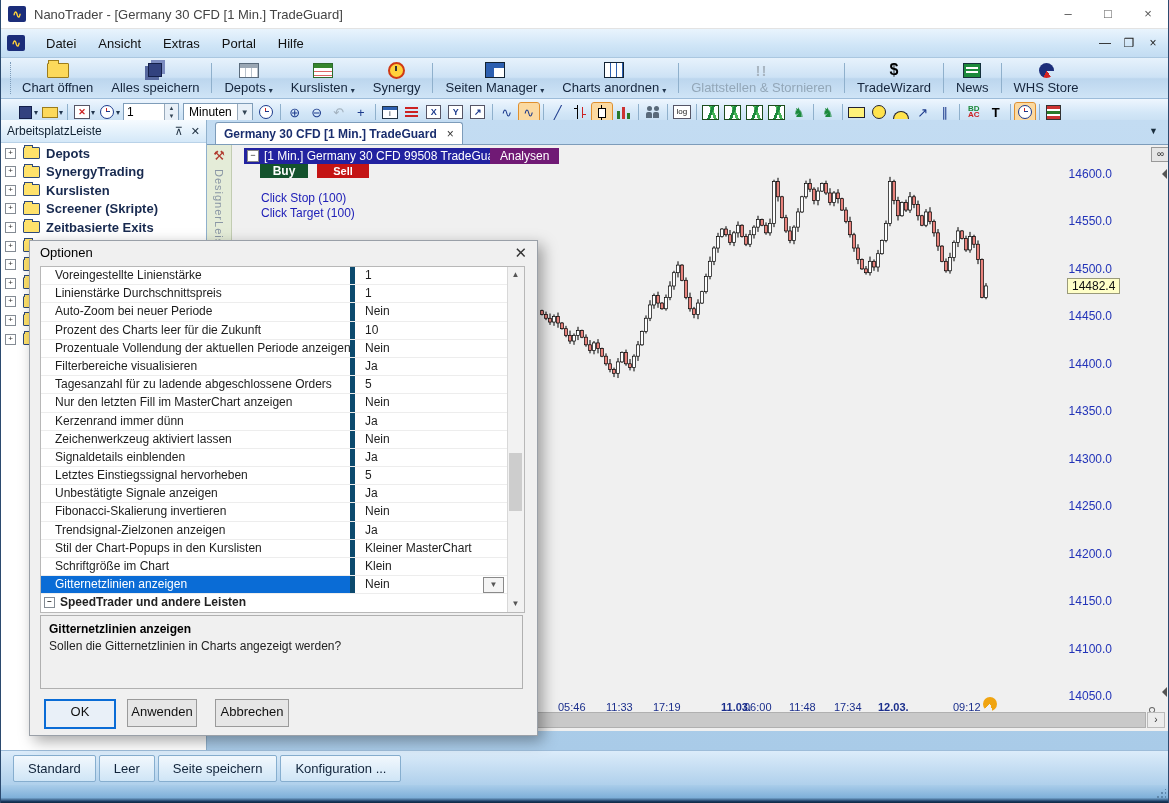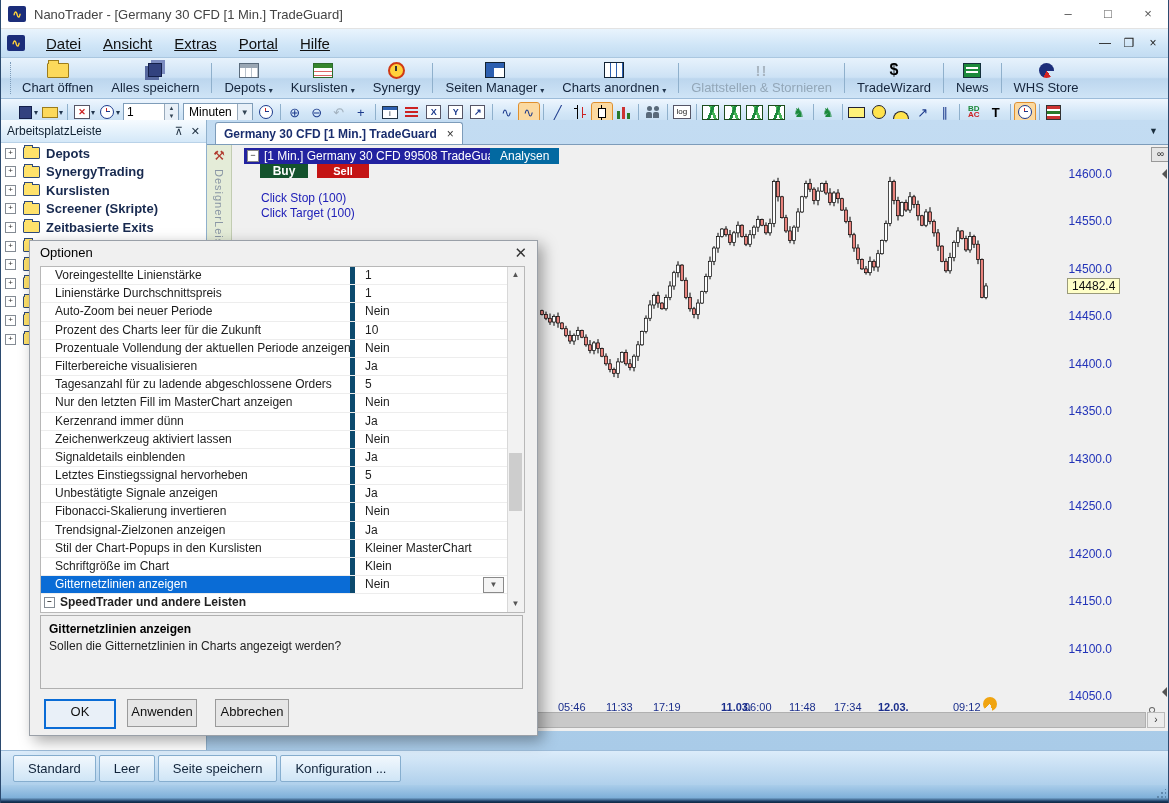--- a/index.html
+++ b/index.html
@@ -13,21 +13,21 @@
            color:#ffd23b;font-size:11px;font-weight:bold;text-align:center;line-height:16px;}
   .titletext{font-size:13px;color:#444;}
   .wincontrols{margin-left:auto;display:flex;}
   .wbtn{width:40px;height:27px;text-align:center;line-height:26px;font-size:13px;color:#555;}
 
   
   .menubar{height:28px;background:linear-gradient(#e9f4fd,#cfe5f7 60%,#c2dcf2);display:flex;align-items:center;
            border-bottom:1px solid #aac7e0;}
   .menulogo{width:18px;height:16px;background:#1b2d7a;border-radius:2px;margin:0 10px 0 6px;
             color:#ffd23b;font-size:11px;font-weight:bold;text-align:center;line-height:16px;}
-  .menuitem{font-size:15px;color:#111;padding:4px 11px;text-decoration:underline;}
+  .menuitem{font-size:13px;color:#111;padding:4px 11px;}
   .mdicontrols{margin-left:auto;display:flex;gap:10px;padding-right:8px;font-size:12px;color:#222;}
   .mdibtn{width:14px;text-align:center;}
 
   
   .toolbar1{height:40px;background:linear-gradient(#e7f2fc,#cde2f5 48%,#bcd6ee 52%,#cfe4f6);
             display:flex;align-items:stretch;border-bottom:1px solid #9dbcd9;overflow:hidden;white-space:nowrap;}
   .grip{width:7px;border-right:1px dotted #7d9cba;margin:4px 2px 4px 2px;}
   .tbtn{display:flex;flex-direction:column;align-items:center;justify-content:flex-end;
         padding:2px 9px 3px 9px;font-size:13px;color:#15253c;}
   .tbtn.disabled{color:#93a7b8;}
@@ -142,21 +142,21 @@
   .tabclose{margin-left:10px;color:#333;font-weight:normal;font-size:12px;}
   .tabdrop{position:absolute;right:10px;top:6px;font-size:9px;color:#1a2e3e;}
 
   .chartwin{position:absolute;left:0;right:0;top:24px;height:586px;background:#f0f0f0;border-top:1px solid #7d9cba;overflow:hidden;}
   .dstrip{position:absolute;left:0;top:0;bottom:20px;width:24px;background:#e4ecd8;border-right:1px solid #c2ccb2;}
   .dstrip .dicon{font-size:13px;color:#b03a2e;text-align:center;margin-top:3px;}
   .dstrip .dtext{writing-mode:vertical-rl;font-size:11px;color:#8a97a5;margin:6px auto 0 auto;letter-spacing:1px;}
   .chartheader{position:absolute;left:37px;top:3px;height:16px;background:#2222a0;color:#fff;font-size:12px;
                display:flex;align-items:center;padding:0 8px 0 3px;}
   .minusbox{width:10px;height:10px;background:#fff;border:1px solid #888;color:#222;font-size:9px;line-height:8px;text-align:center;margin-right:5px;}
-  .analysen{position:absolute;left:283px;top:3px;height:16px;background:#0369a1;color:#fff;font-size:12px;
+  .analysen{position:absolute;left:283px;top:3px;height:16px;background:#701a75;color:#fff;font-size:12px;
             display:flex;align-items:center;padding:0 10px;}
   .btn-buy{position:absolute;left:53px;top:19px;width:48px;height:14px;background:#14532d;color:#fff;
            font-size:12px;font-weight:bold;text-align:center;line-height:14px;}
   .btn-sell{position:absolute;left:110px;top:19px;width:52px;height:14px;background:#c41414;color:#fff;
             font-size:11px;font-weight:bold;text-align:center;line-height:14px;}
   .clickline{position:absolute;left:54px;font-size:12px;color:#2020b8;}
   .ylab{position:absolute;width:60px;text-align:right;font-size:12px;color:#2233b8;}
   .xlab{position:absolute;font-size:11px;color:#1a2e8c;white-space:nowrap;}
   .xlab.b{font-weight:bold;}
   .pricetag{position:absolute;background:#ffffc8;border:1px solid #9a9a7a;font-size:12px;color:#111;

